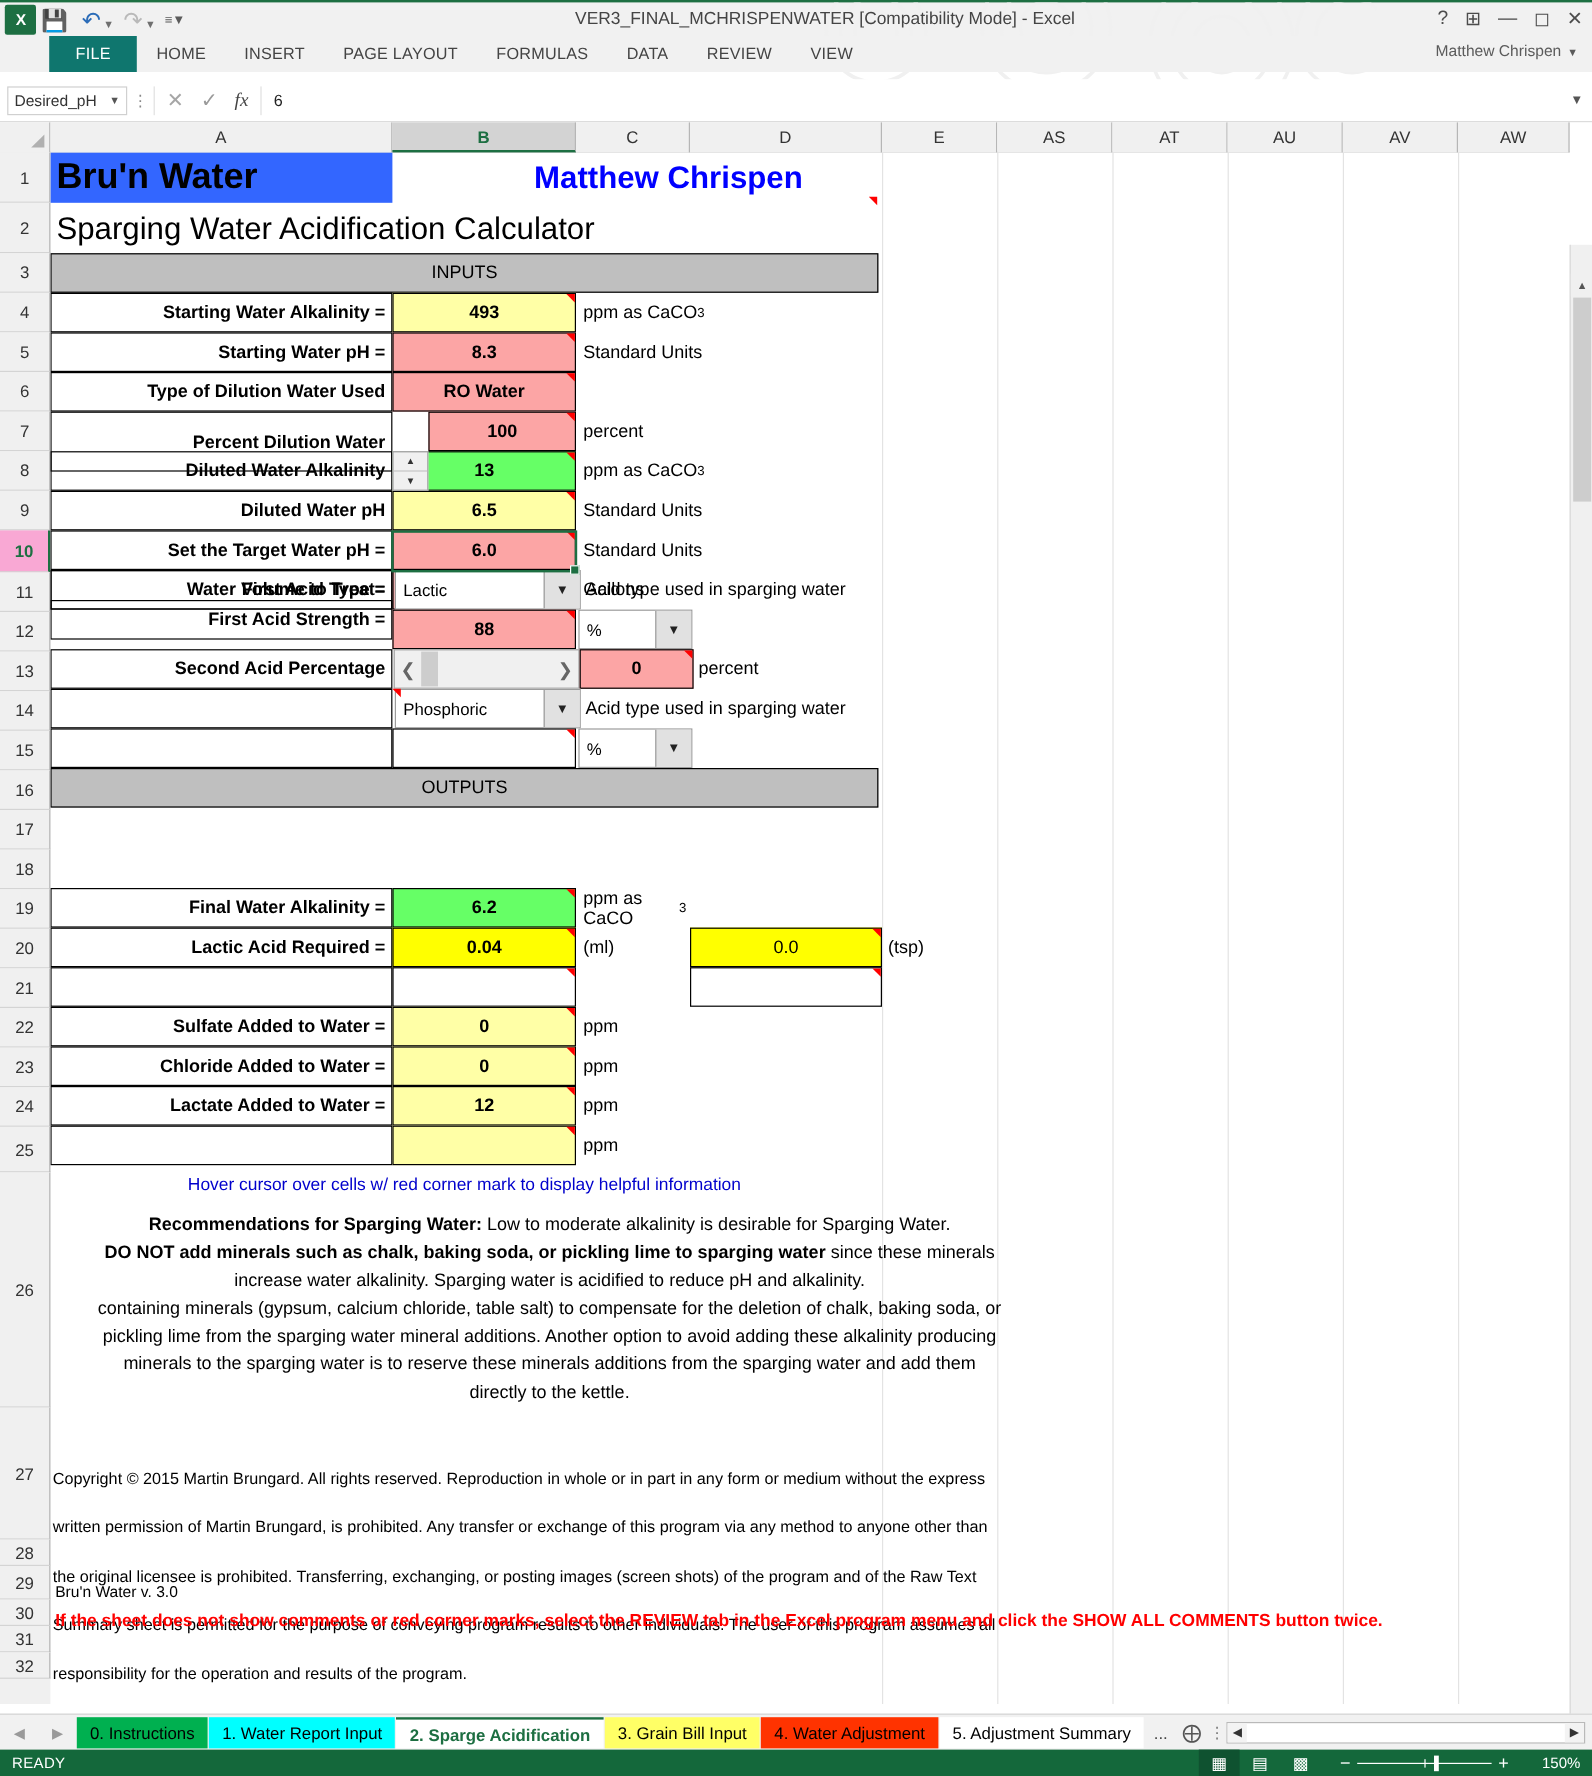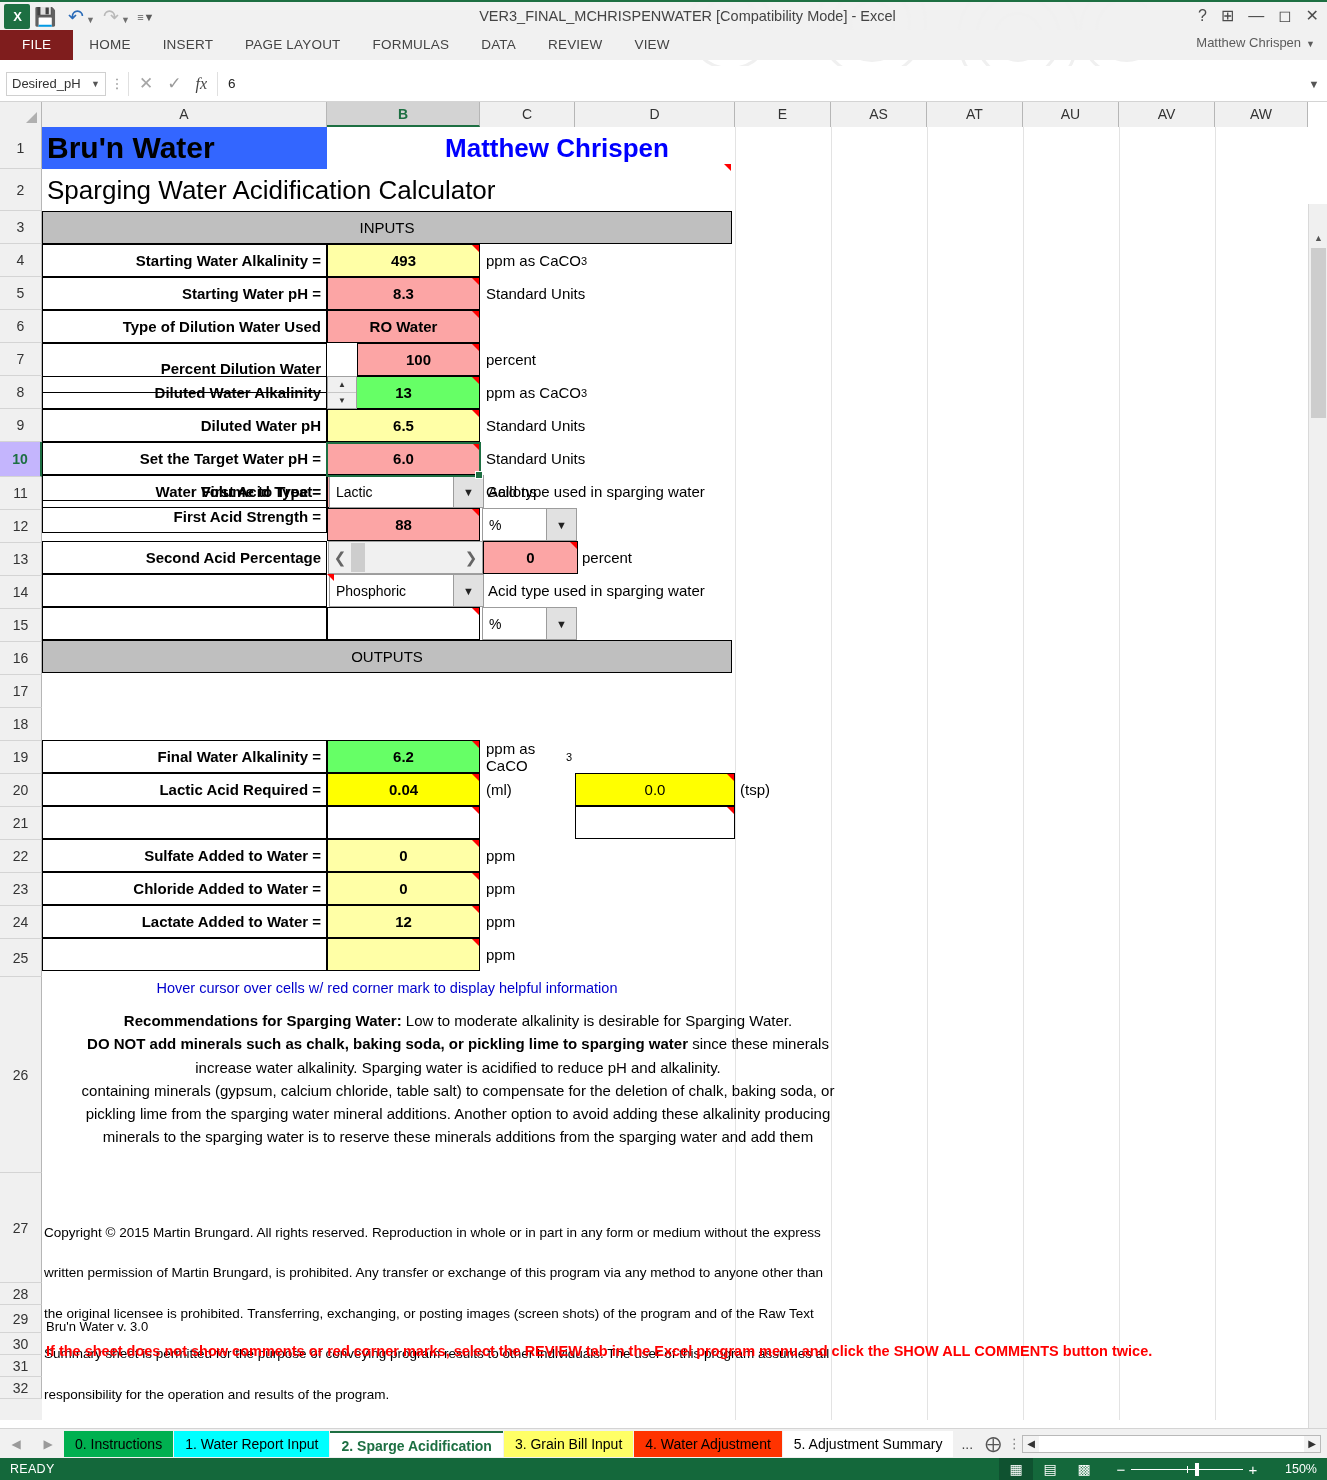--- a/index.html
+++ b/index.html
@@ -47,21 +47,21 @@
   
   .ribbon {
     position: absolute; top: 30px; left: 0; width: 1327px; height: 30px;
     background: #f1f1f1;
   }
   .tabs { position: absolute; top: 0; left: 0; display: flex; height: 30px; }
   .tab {
     padding: 0 16px; height: 30px; line-height: 30px;
     font-size: 13.5px; color: #444; letter-spacing: 0.2px;
   }
-  .tab.file { background: #7f1d1d; color: #fff; padding: 0 22px; }
+  .tab.file { background: #0f766e; color: #fff; padding: 0 22px; margin-left: 41px; }
   .acct {
     position: absolute; right: 12px; top: 5px; font-size: 13px; color: #5b5b5b;
   }
   .acct .cv { font-size: 9px; margin-left: 5px; }
 
   
   .fbar {
     position: absolute; top: 66px; left: 0; width: 1327px; height: 36px;
     background: #fff; border-bottom: 1px solid #d4d4d4;
     display: flex; align-items: center;
@@ -103,21 +103,21 @@
     border-right: 1px solid #b6b6b6;
   }
   .ch.sel { background: #d3d3d3; color: #1d6f42; font-weight: bold; border-bottom: 2px solid #1d6f42; }
   .rowhdr-col { position: absolute; left: 0; top: 25px; width: 42px; height: 1293px; background: #f0f0f0; }
   .rh {
     position: absolute; left: 0; width: 42px; text-align: center;
     font-size: 14px; color: #333; background: #f0f0f0;
     border-bottom: 1px solid #d4d4d4; border-right: 1px solid #b6b6b6;
     display: flex; align-items: center; justify-content: center;
   }
-  .rh.sel { background: #c4b5fd; color: #1d6f42; font-weight: bold; border-right: 2px solid #1d6f42; text-align: center; }
+  .rh.sel { background: #f9a8d4; color: #1d6f42; font-weight: bold; border-right: 2px solid #1d6f42; text-align: center; }
 
   .sheet { position: absolute; left: 42px; top: 25px; width: 1266px; height: 1293px; overflow: hidden; }
   .vgrid { position: absolute; top: 0; width: 1px; background: #e3e3e3; }
 
   .cell { position: absolute; display: flex; align-items: center; font-size: 15px; color: #000; }
   .cell.b { border: 1px solid #000; }
   .cell.ctr { justify-content: center; }
   .cell.rt { justify-content: flex-end; padding-right: 5px; }
   .cell.lf { justify-content: flex-start; padding-left: 4px; }
   .bold { font-weight: bold; }
@@ -526,20 +526,21 @@
 
       <div class="cell ctr" style="left:0;top:844px;width:690px;height:33px;font-size:14.5px;color:#0000cc;">Hover cursor over cells w/ red corner mark to display helpful information</div>
 
       <div class="txtblock" style="left:0;top:882px;width:832px;">
         <p><b>Recommendations for Sparging Water:</b><span>  Low to moderate alkalinity is desirable for Sparging Water.</span></p>
         <p><b>DO NOT add minerals such as chalk, baking soda, or pickling lime to sparging water</b><span> since these minerals</span></p>
         <p>increase water alkalinity.  Sparging water is acidified to reduce pH and alkalinity.</p>
         <p>containing minerals (gypsum, calcium chloride, table salt) to compensate for the deletion of chalk, baking soda, or</p>
         <p>pickling lime from the sparging water mineral additions.  Another option to avoid adding these alkalinity producing</p>
         <p>minerals to the sparging water is to reserve these minerals additions from the sparging water and add them</p>
+        <p>directly to the kettle.</p>
       </div>
 
       <div class="copyblock" style="left:2px;top:1078px;width:830px;">
         <p>Copyright © 2015 Martin Brungard. All rights reserved. Reproduction in whole or in part in any form or medium without the express</p>
         <p>written permission of Martin Brungard, is prohibited.  Any transfer or exchange of this program via any method to anyone other than</p>
         <p>the original licensee is prohibited.  Transferring, exchanging, or posting images (screen shots) of the program and of the Raw Text</p>
         <p>Summary sheet is permitted for the purpose of conveying program results to other individuals. The user of this program assumes all</p>
         <p>responsibility for the operation and results of the program.</p>
       </div>
 

